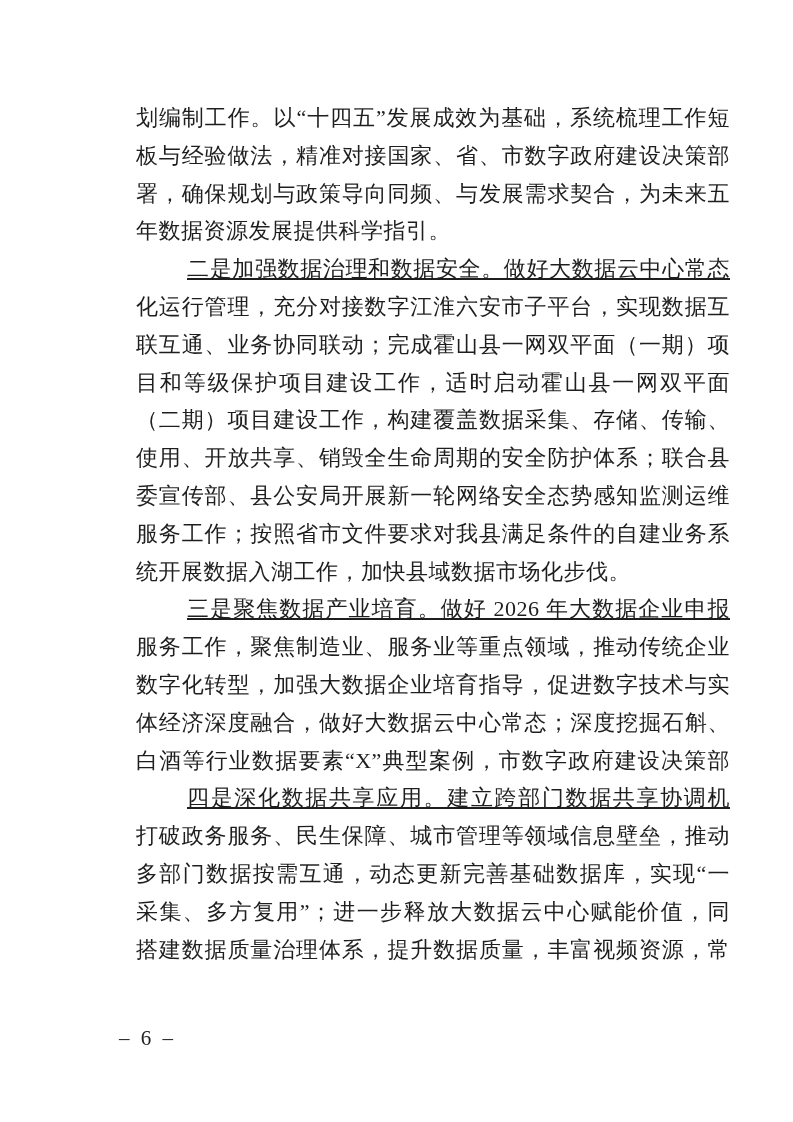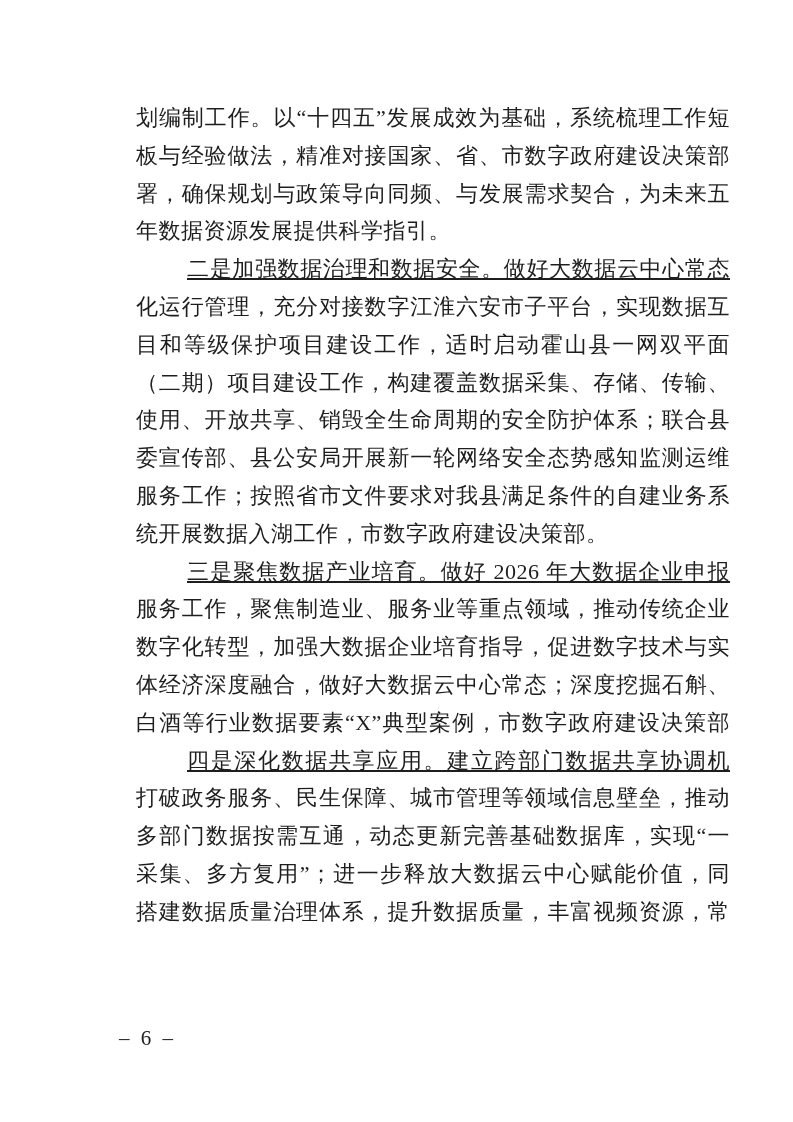--- a/index.html
+++ b/index.html
@@ -59,26 +59,27 @@
 <body>
 
 <div class="page">
   <div class="doc-body">
       <div class="line">划编制工作。以“十四五”发展成效为基础，系统梳理工作短</div>
       <div class="line">板与经验做法，精准对接国家、省、市数字政府建设决策部</div>
       <div class="line">署，确保规划与政策导向同频、与发展需求契合，为未来五</div>
       <div class="line pend">年数据资源发展提供科学指引。</div>
       <div class="line indent">二是加强数据治理和数据安全。做好大数据云中心常态</div>
       <div class="line">化运行管理，充分对接数字江淮六安市子平台，实现数据互</div>
+      <div class="line">联互通、业务协同联动；完成霍山县一网双平面（一期）项</div>
       <div class="line">目和等级保护项目建设工作，适时启动霍山县一网双平面</div>
       <div class="line">（二期）项目建设工作，构建覆盖数据采集、存储、传输、</div>
       <div class="line">使用、开放共享、销毁全生命周期的安全防护体系；联合县</div>
       <div class="line">委宣传部、县公安局开展新一轮网络安全态势感知监测运维</div>
       <div class="line">服务工作；按照省市文件要求对我县满足条件的自建业务系</div>
-      <div class="line pend">统开展数据入湖工作，市数字政府建设决策部。</div>
+      <div class="line pend">统开展数据入湖工作，加快县域数据市场化步伐。</div>
       <div class="line indent">三是聚焦数据产业培育。做好 2026 年大数据企业申报</div>
       <div class="line">服务工作，聚焦制造业、服务业等重点领域，推动传统企业</div>
       <div class="line">数字化转型，加强大数据企业培育指导，促进数字技术与实</div>
       <div class="line">体经济深度融合，做好大数据云中心常态；深度挖掘石斛、</div>
       <div class="line">白酒等行业数据要素“X”典型案例，市数字政府建设决策部</div>
       <div class="line indent">四是深化数据共享应用。建立跨部门数据共享协调机制，</div>
       <div class="line">打破政务服务、民生保障、城市管理等领域信息壁垒，推动</div>
       <div class="line">多部门数据按需互通，动态更新完善基础数据库，实现“一次</div>
       <div class="line">采集、多方复用”；进一步释放大数据云中心赋能价值，同步</div>
       <div class="line">搭建数据质量治理体系，提升数据质量，丰富视频资源，常</div>

